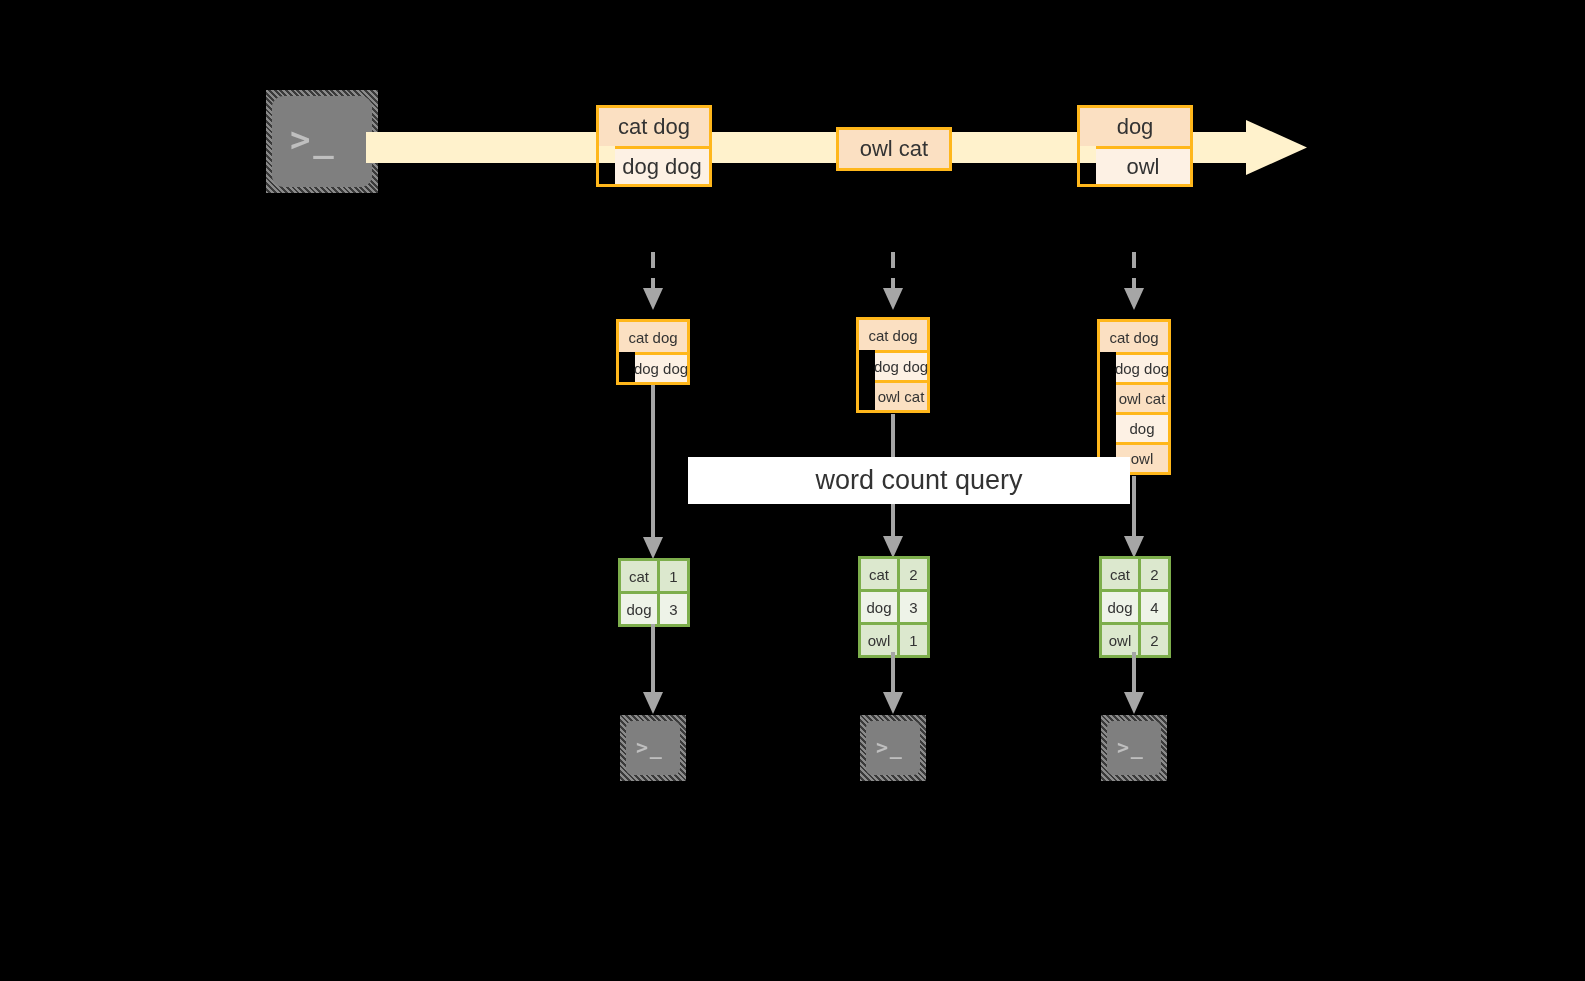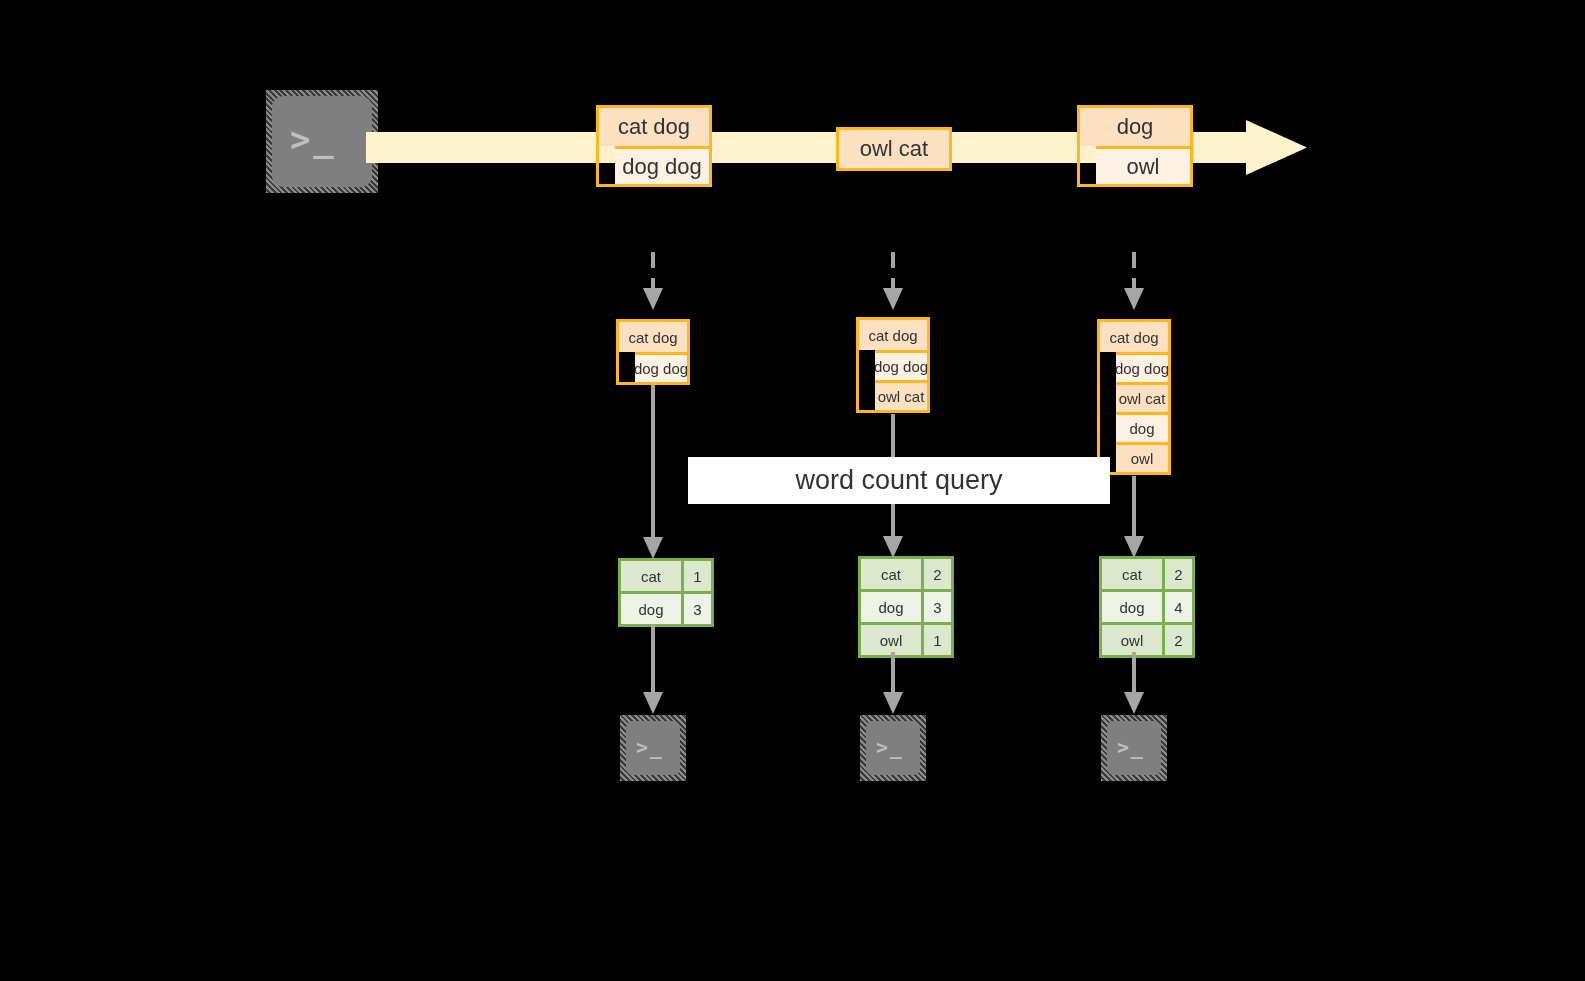--- a/index.html
+++ b/index.html
@@ -88,40 +88,41 @@
   }
   .res-row + .res-row { border-top: 3px solid #7DAE4C; }
   .res-cell {
     box-sizing: border-box;
     display: flex;
     align-items: center;
     justify-content: center;
     font-size: 15px;
     color: #333333;
   }
-  .res-cell.word  { width: 60px; }
+  .res-cell.word  { width: 36px; }
   .res-cell.count { width: 30px; border-left: 3px solid #7DAE4C; }
   .res-row.dark  .res-cell { background: #DCE8CE; }
   .res-row.light .res-cell { background: #EEF3E8; }
 
   
   .conn {
     position: absolute;
   }
 
   
   .query-label {
     position: absolute;
     background: #FFFFFF;
     display: flex;
     align-items: center;
     justify-content: center;
     color: #333333;
     font-size: 27px;
     white-space: nowrap;
+    padding-left: 20px;
   }
 </style>
 </head>
 <body>
 
 <div id="canvas">
 
   <div class="terminal" style="left:266px; top:90px; width:112px; height:103px;">
     <div class="terminal-inner">
       <span class="term-glyph" style="left:18px; top:26px; font-size:34px;">&gt;_</span>

